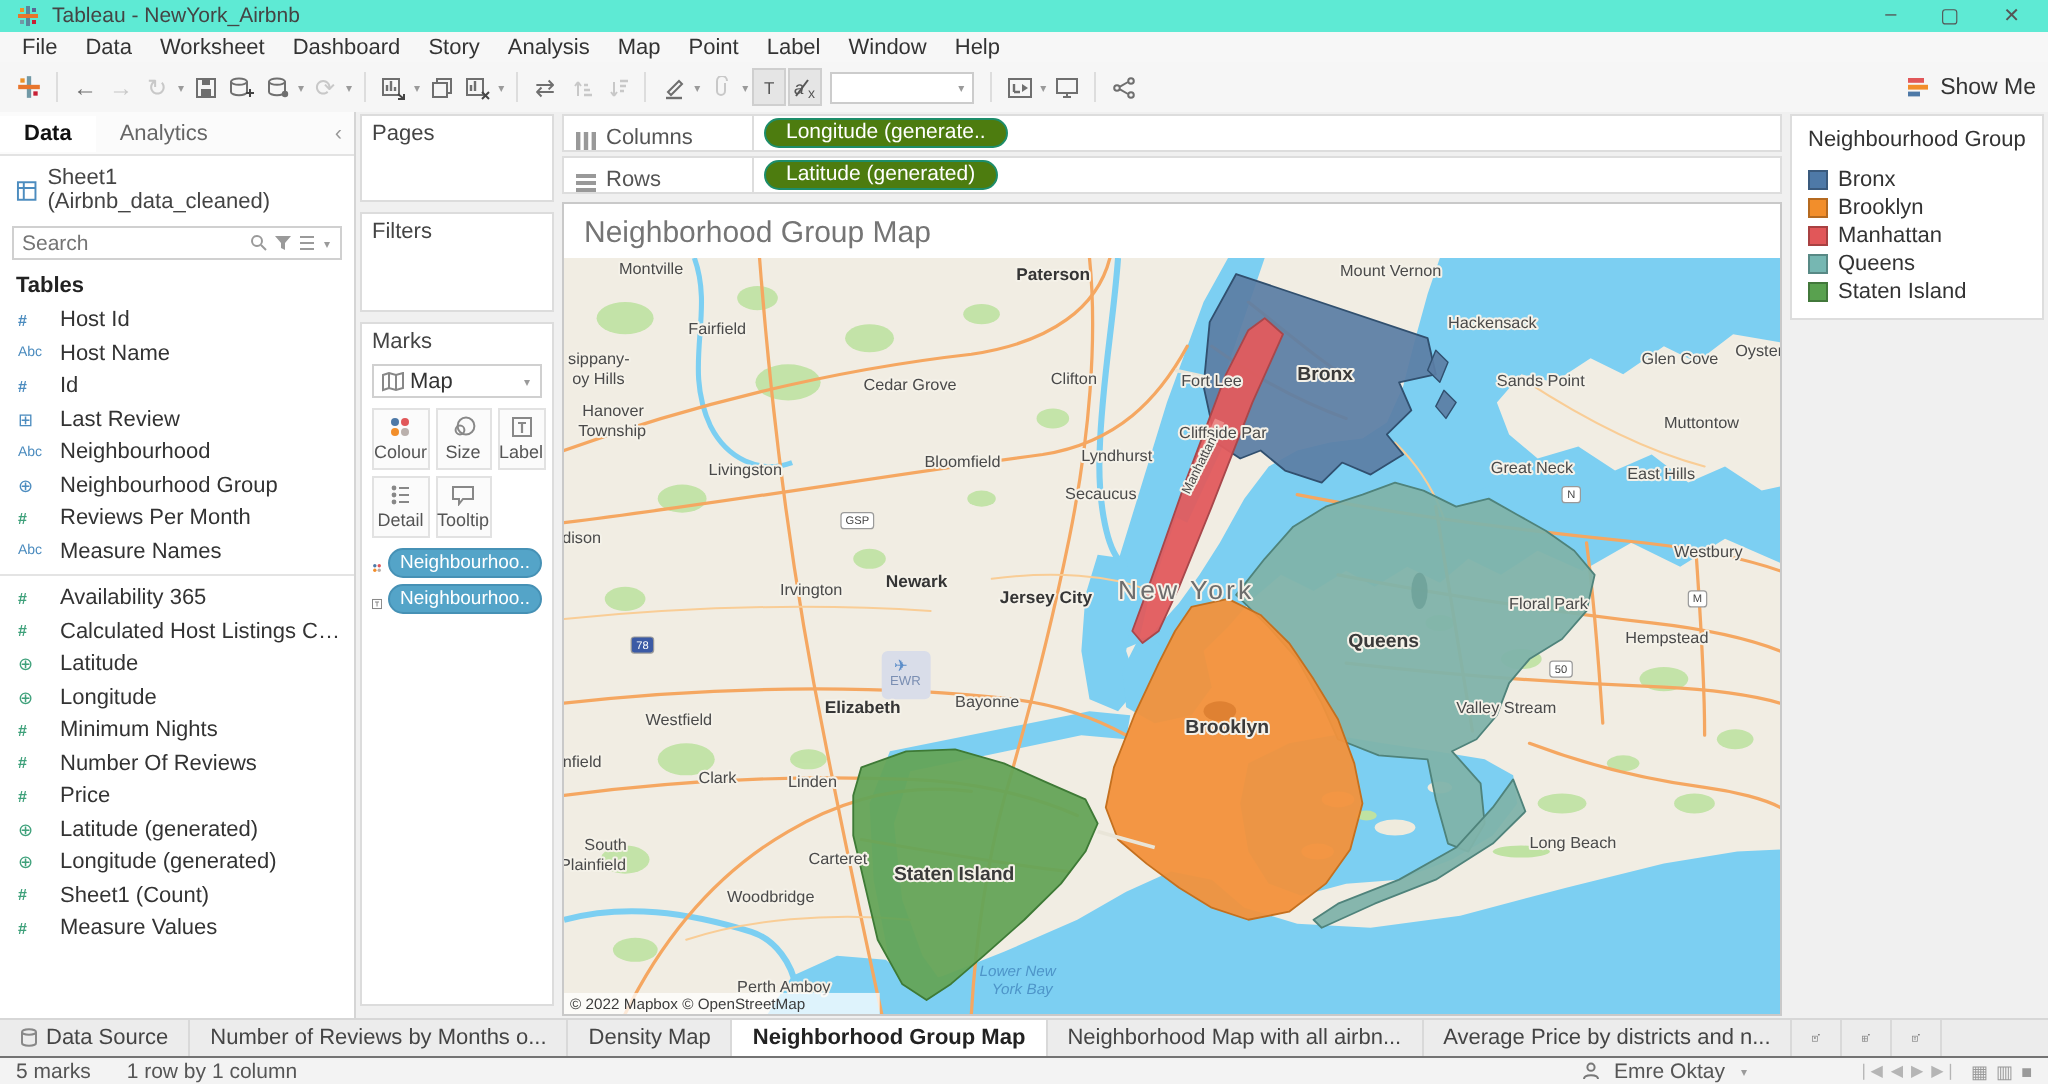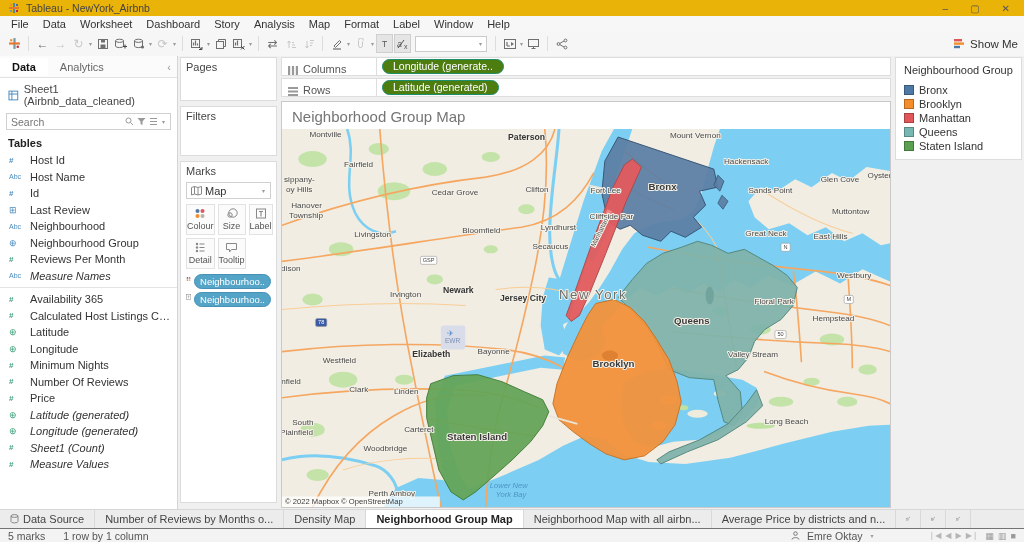--- a/index.html
+++ b/index.html
@@ -1,20 +1,20 @@
 <!DOCTYPE html>
 <html><head>
 <meta charset="utf-8">
 <style>
 *{margin:0;padding:0;box-sizing:border-box}
 html,body{width:1024px;height:542px;overflow:hidden}
 body{font-family:"Liberation Sans",sans-serif;font-size:11px;color:#333;background:#f0f0f0}
 svg text{font-family:"Liberation Sans",sans-serif}
 
-.titlebar{height:16px;display:flex;align-items:center;gap:6px;padding:1px 8px;background:#eab308}
+.titlebar{height:16px;display:flex;align-items:center;gap:6px;padding:1px 8px;background:#5eead4}
 .titletext{font-size:10.5px;color:#444}
 .wincontrols{margin-left:auto;display:flex;gap:22px;color:#555;font-size:10px;padding-right:6px}
 .menubar{height:15px;display:flex;align-items:center;padding:0 4px;background:#f7f7f7;color:#333}
 .menu-item{padding:0 7px;cursor:default}
 .toolbar{height:25px;display:flex;align-items:center;padding:0 6px;background:#f6f6f6;gap:1px}
 .tbtn{min-width:17px;height:19px;display:inline-flex;align-items:center;justify-content:center;color:#6f6f6f;font-size:12px;border:1px solid transparent}
 .tbtn.dis{color:#c8c8c8}
 .tbtn.pressed{background:#e5e5e5;border:1px solid #cfcfcf}
 .caret{font-size:6px;color:#9a9a9a;margin:0 1px}
 .tsep{width:1px;height:15px;background:#ddd;margin:0 4px}
@@ -31,32 +31,32 @@
 .dp-conn{display:flex;align-items:center;gap:5px;padding:5px 8px 3px;color:#444;font-size:11px}
 .dp-search{margin:3px 6px 4px;border:1px solid #d0d0d0;display:flex;align-items:center;height:17px;padding:0 4px;gap:3px;background:#fff}
 .dp-search input{border:none;outline:none;flex:1;font-size:10.5px;color:#444;min-width:0}
 .dp-search .sic{color:#9a9a9a;font-size:9px;display:inline-flex}
 .dp-tables{font-weight:bold;padding:3px 8px;color:#222}
 .fieldlist{flex:1;overflow:hidden}
 .field{display:flex;align-items:center;height:16.5px;padding:0 4px 0 9px;white-space:nowrap}
 .fic{width:21px;font-size:8px;font-weight:bold;flex:none}
 .fic.dim{color:#4c8cbf}.fic.mea{color:#3fa17b}
 .flabel{font-size:11px;color:#333;overflow:hidden;text-overflow:ellipsis}
-.flabel.ital{font-style:italic}
+.flabel.ital{}
 .fsep{border-top:1px solid #e4e4e4;margin:3px 0}
 
 .cardscol{width:101px;display:flex;flex-direction:column;background:#f0f0f0;padding:1px 2px}
 .card{background:#fff;border:1px solid #dcdcdc;margin-bottom:5px;padding:3px 5px;color:#444}
 .card-pages{height:44px}.card-filters{height:50px}
 .card-marks{flex:1}
 .mtype{border:1px solid #d0d0d0;background:#fff;height:17px;display:flex;align-items:center;gap:3px;padding:0 4px;margin:5px 0 5px;color:#333}
 .mbtns{display:grid;grid-template-columns:repeat(3,1fr);gap:3px}
 .mbtn{border:1px solid #e2e2e2;background:#fbfbfb;height:31px;display:flex;flex-direction:column;align-items:center;justify-content:center;gap:2px;font-size:9px;color:#555}
 .mpills{margin-top:5px;display:flex;flex-direction:column;gap:3px}
-.mpill-row{display:flex;align-items:flex-start;gap:3px}
+.mpill-row{display:flex;align-items:flex-end;gap:3px}
 .mpill{flex:1;background:#54a4c8;border:1px solid #4691b5;color:#fff;border-radius:8px;font-size:9.5px;padding:1px 5px;text-align:center;white-space:nowrap}
 
 .sheetcol{flex:1;display:flex;flex-direction:column;padding:1px 2px;min-width:0}
 .shelfrow{display:flex;height:19px;margin-bottom:2px}
 .shelflabel{width:96px;background:#fff;border:1px solid #ddd;display:flex;align-items:flex-end;gap:5px;padding:0 6px;color:#555}
 .shelfbody{flex:1;background:#fff;border:1px solid #ddd;border-left:none;display:flex;align-items:center;padding:0 5px}
 .gpill{background:#4d7c0f;border:1px solid #1d8d6a;color:#fff;border-radius:9px;font-size:10.5px;padding:0px 10px 1px}
 .sheetcard{flex:1;background:#fff;border:1px solid #c9c9c9;display:flex;flex-direction:column;margin-top:2px;min-height:0}
 .sheettitle{padding:6px 10px 4px;font-size:15px;color:#757575}
 .mapwrap{flex:1;position:relative;overflow:hidden;min-height:0}
@@ -110,21 +110,21 @@
 </div>
 
 <div class="menubar">
     <div class="menu-item">File</div>
     <div class="menu-item">Data</div>
     <div class="menu-item">Worksheet</div>
     <div class="menu-item">Dashboard</div>
     <div class="menu-item">Story</div>
     <div class="menu-item">Analysis</div>
     <div class="menu-item">Map</div>
-    <div class="menu-item">Format</div>
+    <div class="menu-item">Point</div>
     <div class="menu-item">Label</div>
     <div class="menu-item">Window</div>
     <div class="menu-item">Help</div>
   </div>
 
 <div class="toolbar">
   <span class="tbtn">
     <svg width="13" height="13" viewBox="0 0 12 12">
         <rect x="5" y="1" width="2" height="10" fill="#7199a6"></rect>
         <rect x="1" y="5" width="10" height="2" fill="#e8762d"></rect>

